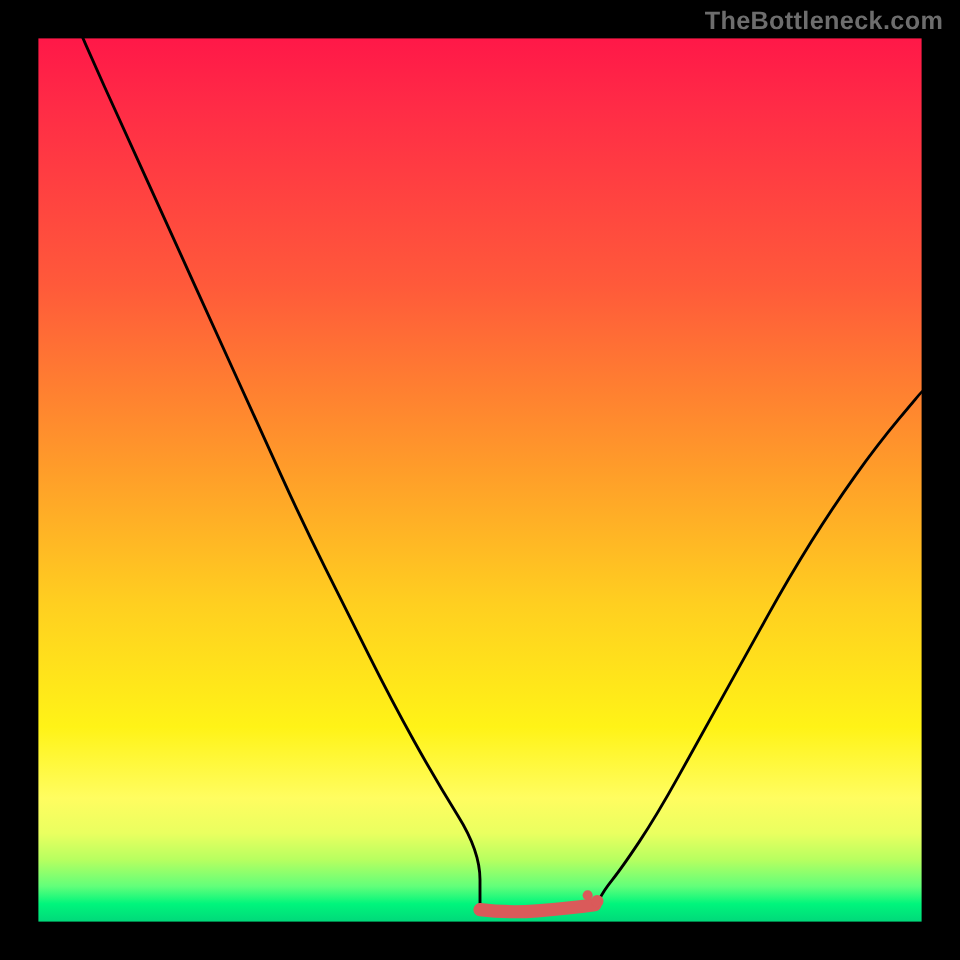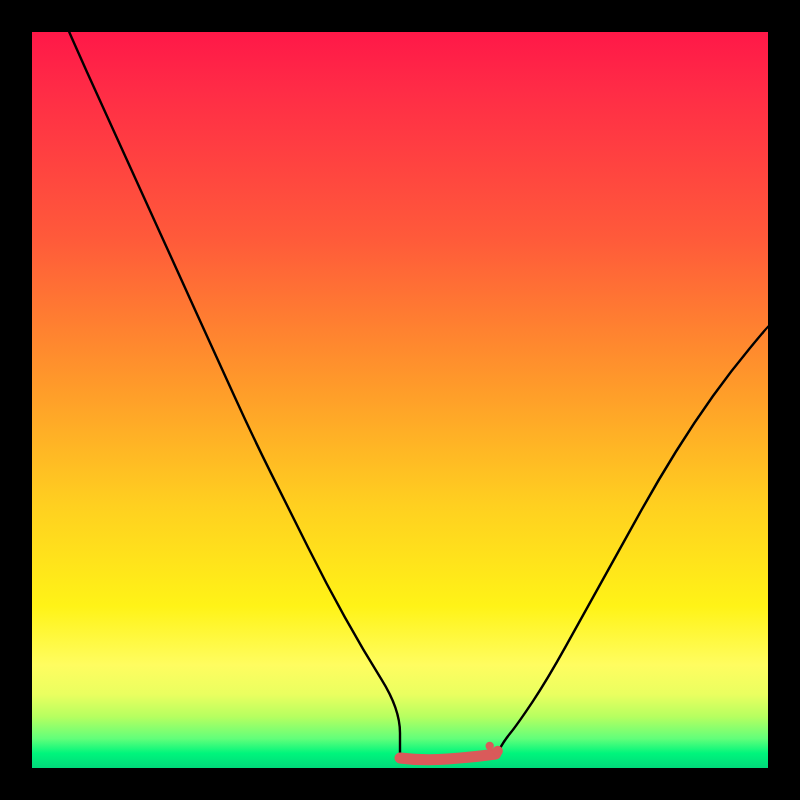--- a/index.html
+++ b/index.html
@@ -56,20 +56,21 @@
     top: 0;
     width: 736px;
     height: 736px;
     overflow: visible;
   }
 </style>
 </head>
 <body>
 <div class="frame">
 
+  <div class="watermark">TheBottleneck.com</div>
 
   <div class="plot-area">
     <svg class="curve" viewBox="0 0 736 736" preserveAspectRatio="none">
 
       <path id="curve-left" fill="none" stroke="#000000" stroke-width="2.4" stroke-linecap="round" d="M 0.0 -88.3 Q 0.0 -88.3 18.4 -44.2 Q 36.8 0.0 55.2 40.5 Q 73.6 81.0 92.0 121.4 Q 110.4 161.9 128.8 202.4 Q 147.2 242.9 165.6 283.4 Q 184.0 323.8 202.4 364.3 Q 220.8 404.8 239.2 441.6 Q 257.6 478.4 276.0 515.2 Q 294.4 552.0 312.8 585.1 Q 331.2 618.2 349.6 647.7 Q 368.0 677.1 368.0 701.0 T 368.0 725.0"></path>
       <path id="curve-right" fill="none" stroke="#000000" stroke-width="2.4" stroke-linecap="round" d="M 463.7 725.0 Q 463.7 725.0 467.4 717.6 Q 471.0 710.2 478.4 701.0 Q 485.8 691.8 500.5 669.8 Q 515.2 647.7 533.6 614.6 Q 552.0 581.4 570.4 548.3 Q 588.8 515.2 607.2 482.1 Q 625.6 449.0 644.0 419.5 Q 662.4 390.1 680.8 364.3 Q 699.2 338.6 717.6 316.5 T 736.0 294.4"></path>
 
       <path id="bottom-mark" fill="none" stroke="#da5a5a" stroke-width="11" stroke-linecap="round" d="M 368.0 726.0
               Q 391.9 729.0
                 415.8 727.0

